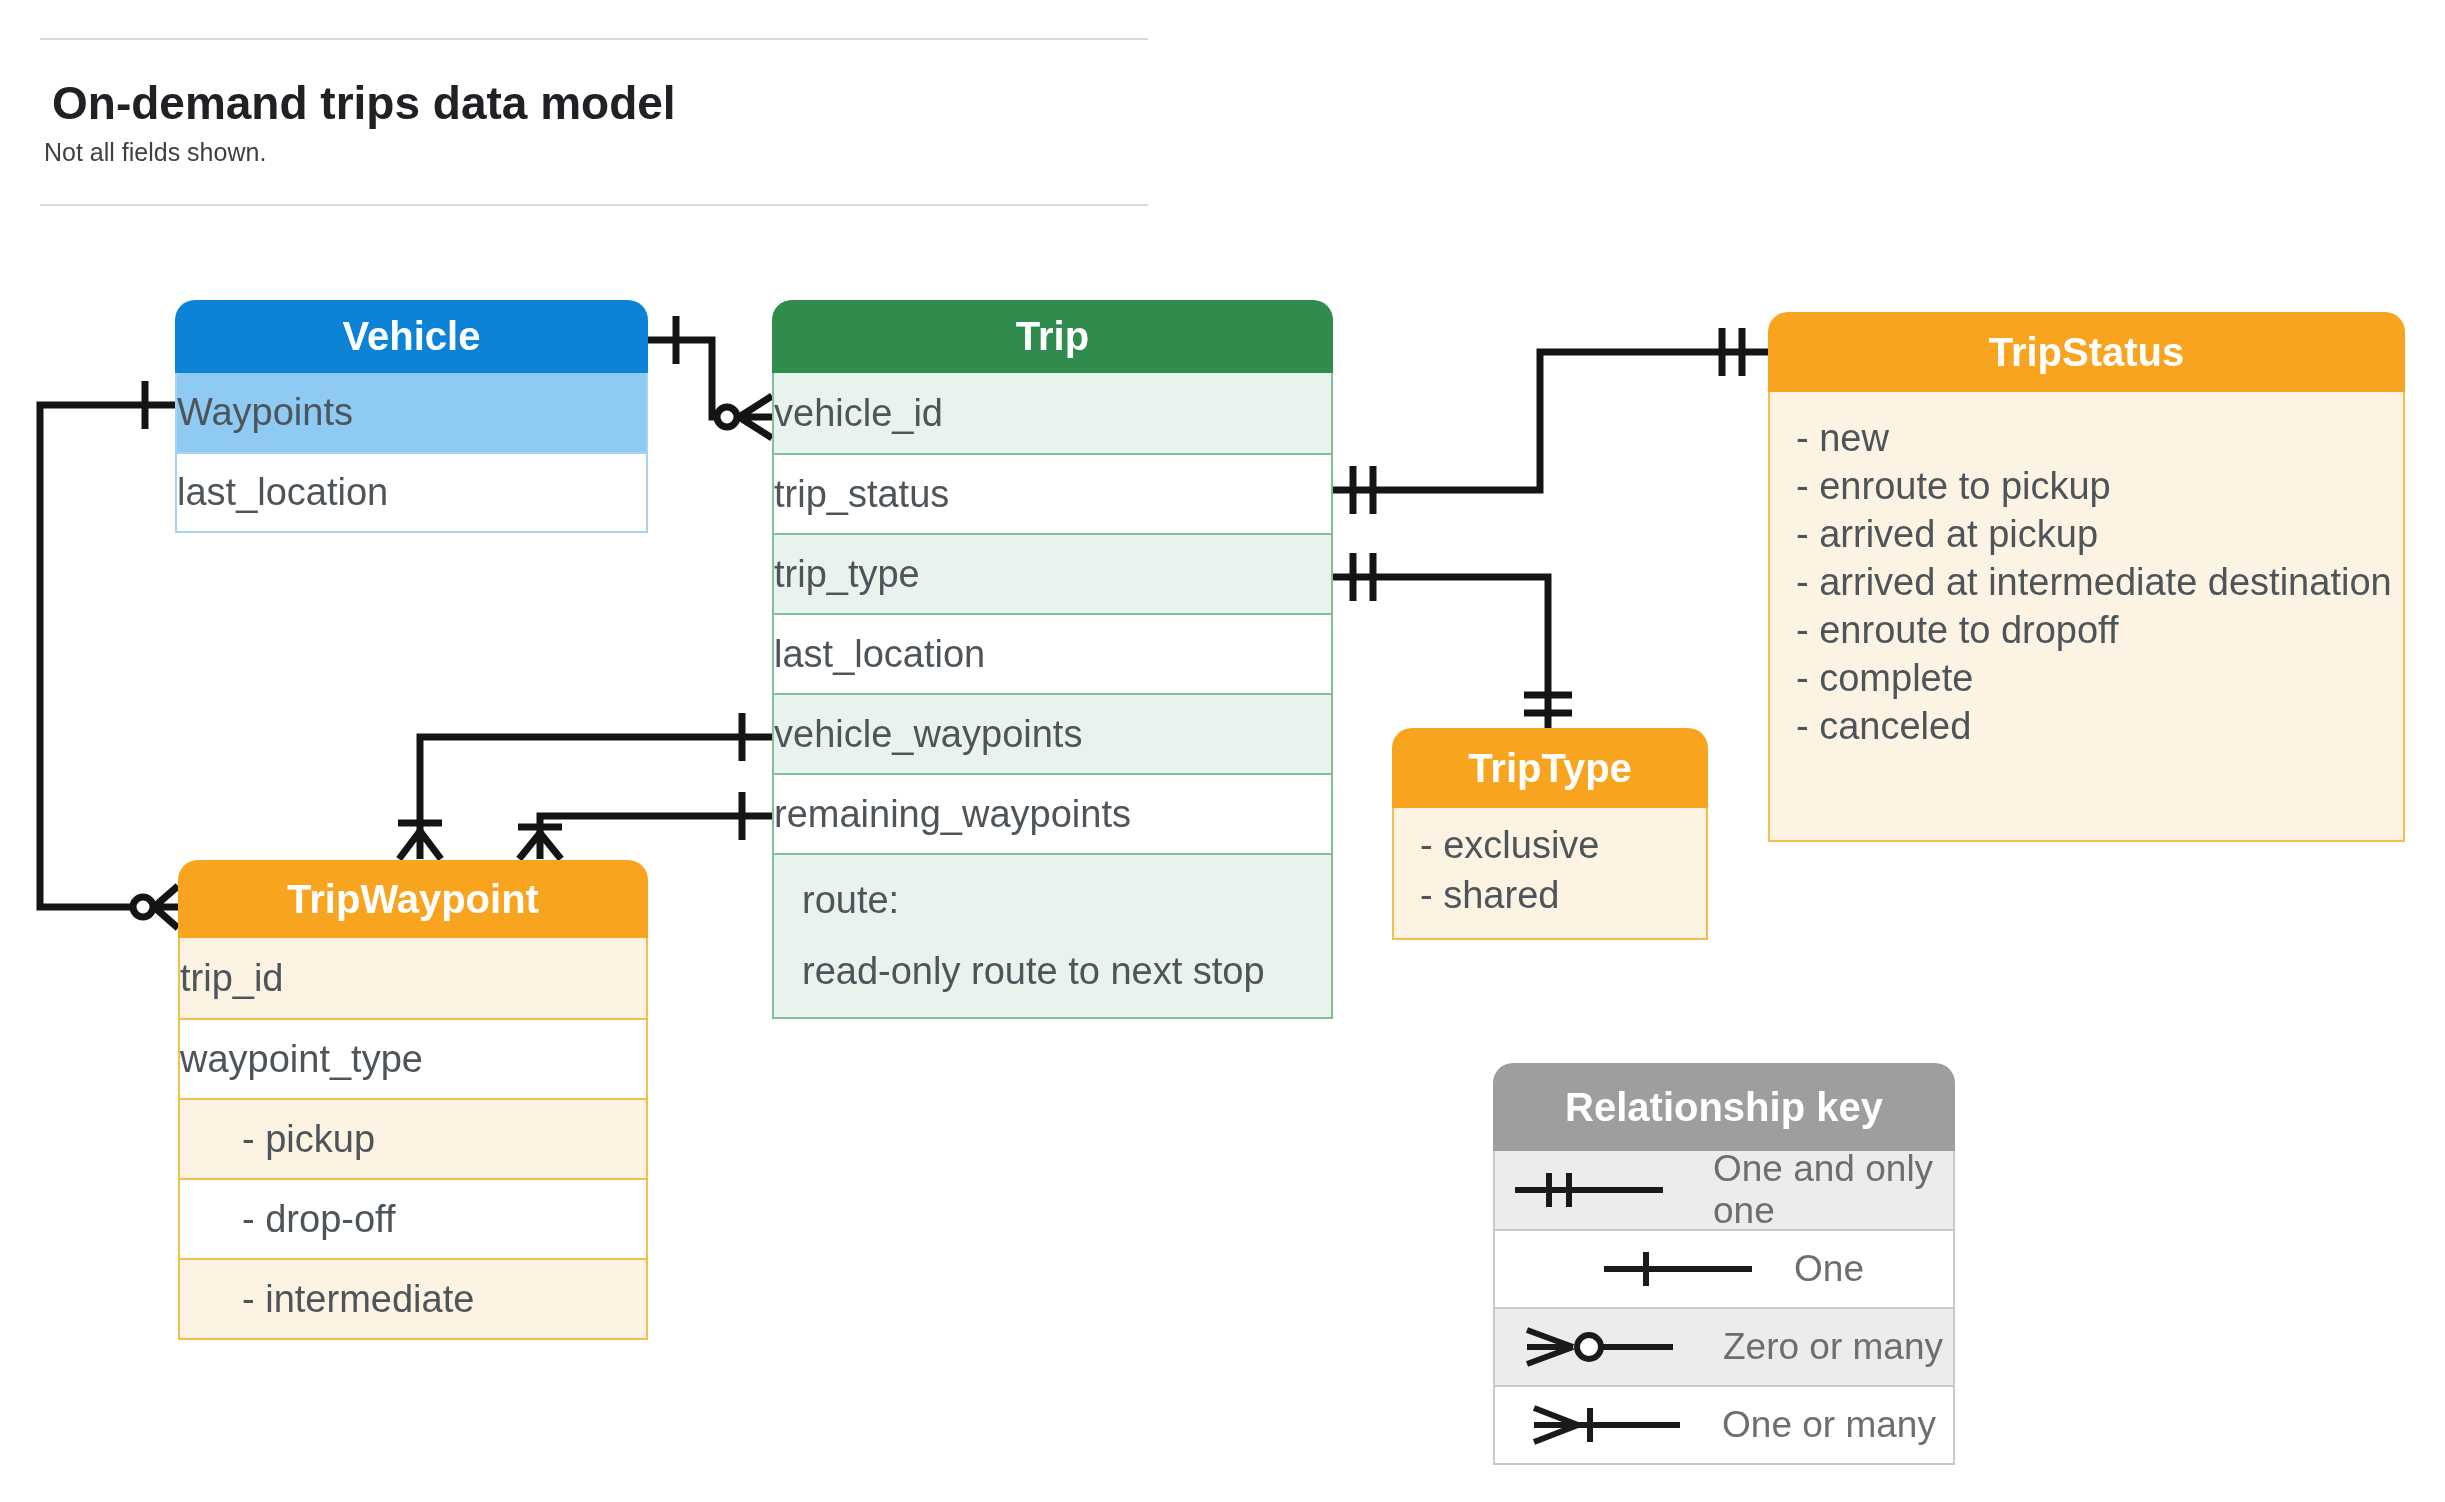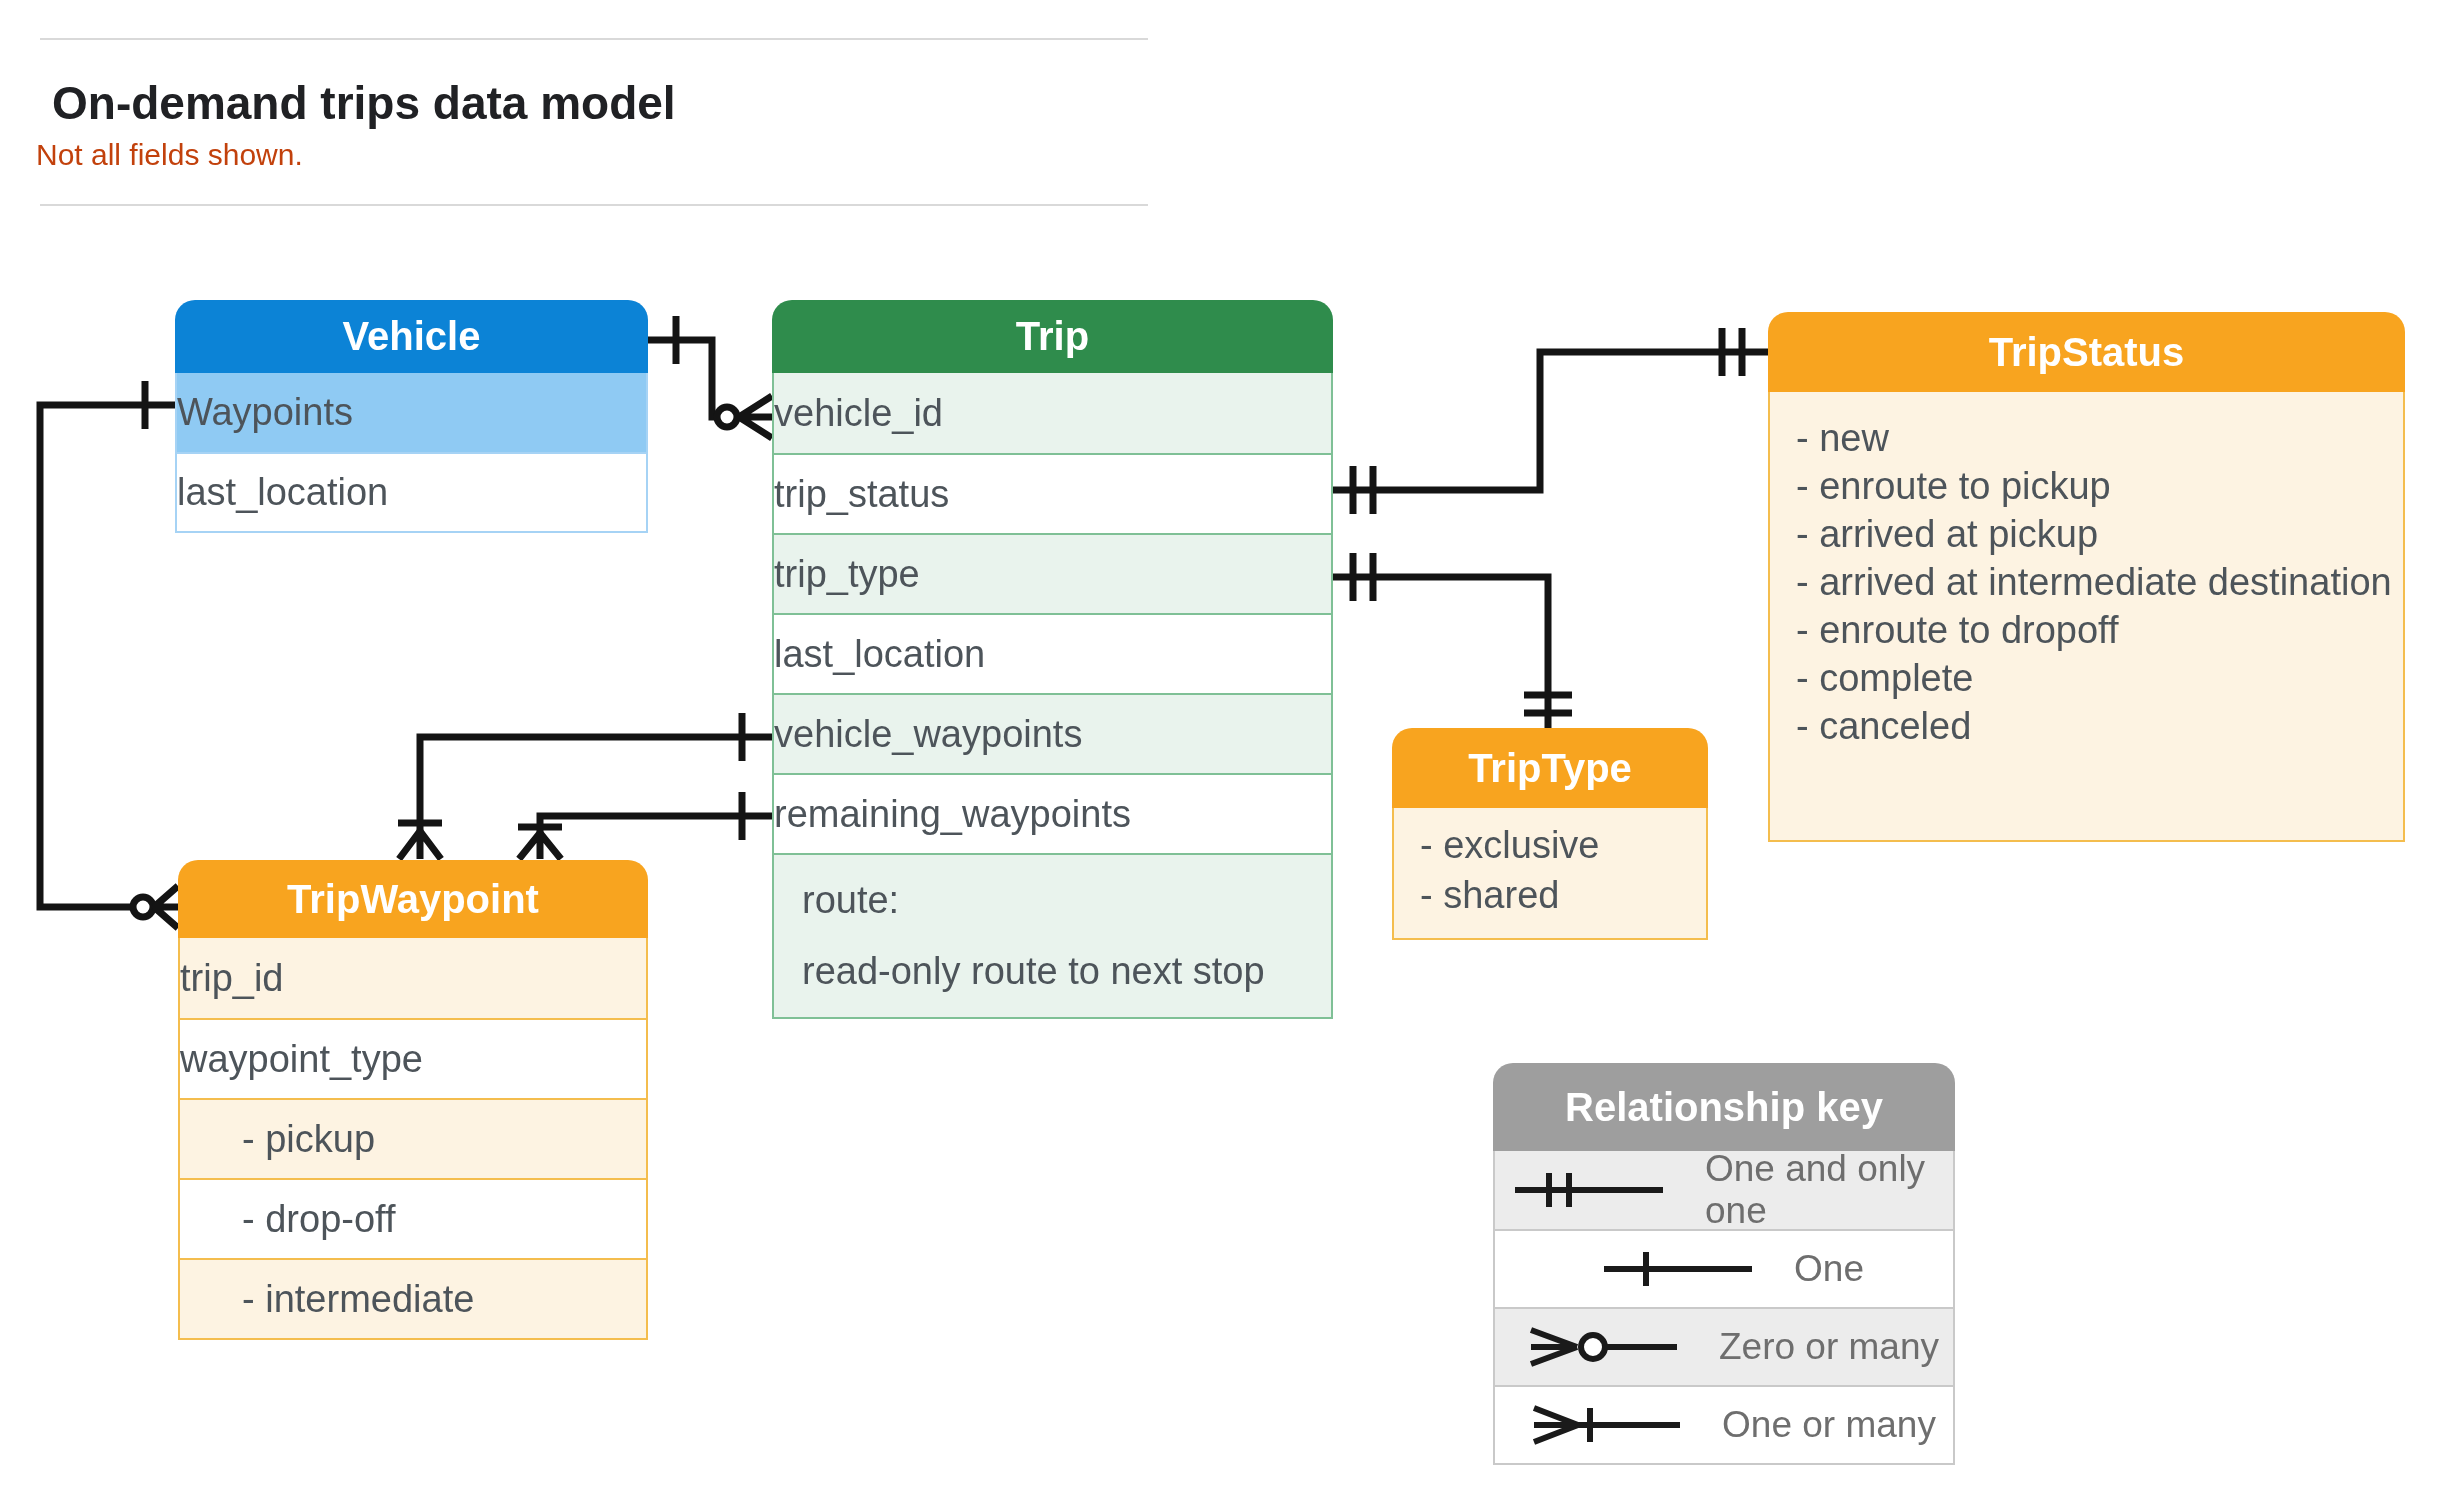--- a/index.html
+++ b/index.html
@@ -5,21 +5,21 @@
   * { margin:0; padding:0; box-sizing:border-box; }
   html,body { width:2445px; height:1502px; background:#ffffff; overflow:hidden;
               font-family:"Liberation Sans", sans-serif; }
   .canvas { position:relative; width:2010px; height:1502px; background:#fff; }
 
   
   .rule { position:absolute; left:40px; width:1108px; height:2px; background:#d9d9d9; }
   .rule.top { top:38px; } .rule.bottom { top:204px; }
   .page-title { position:absolute; left:52px; top:76px; font-size:46px; font-weight:700;
                 color:#202124; letter-spacing:0; }
-  .page-sub { position:absolute; left:36px; top:138px; font-size:30px; color:#c2410c; }
+  .page-sub { position:absolute; left:44px; top:138px; font-size:25px; color:#404040; }
 
   
   .entity { position:absolute; }
   .blue   { --hc:#0c83d6; --bc:#a6d3f5; --alt:#8fcaf3; }
   .green  { --hc:#2f8c4c; --bc:#7fc096; --alt:#e9f3ed; }
   .orange { --hc:#f8a41f; --bc:#f4bd4e; --alt:#fdf3e2; }
   .grayk  { --hc:#9e9e9e; --bc:#c9c9c9; --alt:#ececec; }
 
   .e-header { background:var(--hc); color:#fff; font-weight:700; font-size:40px;
               display:flex; align-items:center; justify-content:center;
@@ -37,21 +37,21 @@
                border-top:2px solid var(--bc); }
   .list-body { padding:16px 0 0 26px; }
   .list-item { height:50px; display:flex; align-items:center; font-size:38px; color:#4d545a; }
   .tt-body { height:132px; padding-top:12px; }
   .ts-body { height:450px; padding-top:22px; }
   .ts-body .list-item { height:48px; }
 
   
   .lg-row { height:78px; display:flex; align-items:center; padding-left:18px; background:#fff; }
   .lg-row + .lg-row { border-top:2px solid var(--bc);justify-content:center; }
-  .lg-row.alt { background:var(--alt); }
+  .lg-row.alt { background:var(--alt);gap:8px; }
   .lg-label { font-size:37px; color:#6e6e6e; margin-left:22px; }
   .lg-sym { flex:0 0 170px; height:44px; }
   .lg-sym svg { display:block; }
 
   
   .wires { position:absolute; left:0; top:0; z-index:0; }
   .entity, .legend-box { z-index:1; }
   .wires path, .wires line { stroke:#141414; stroke-width:7; fill:none; }
   .wires circle { stroke:#141414; stroke-width:7; fill:#ffffff; }
 </style>

